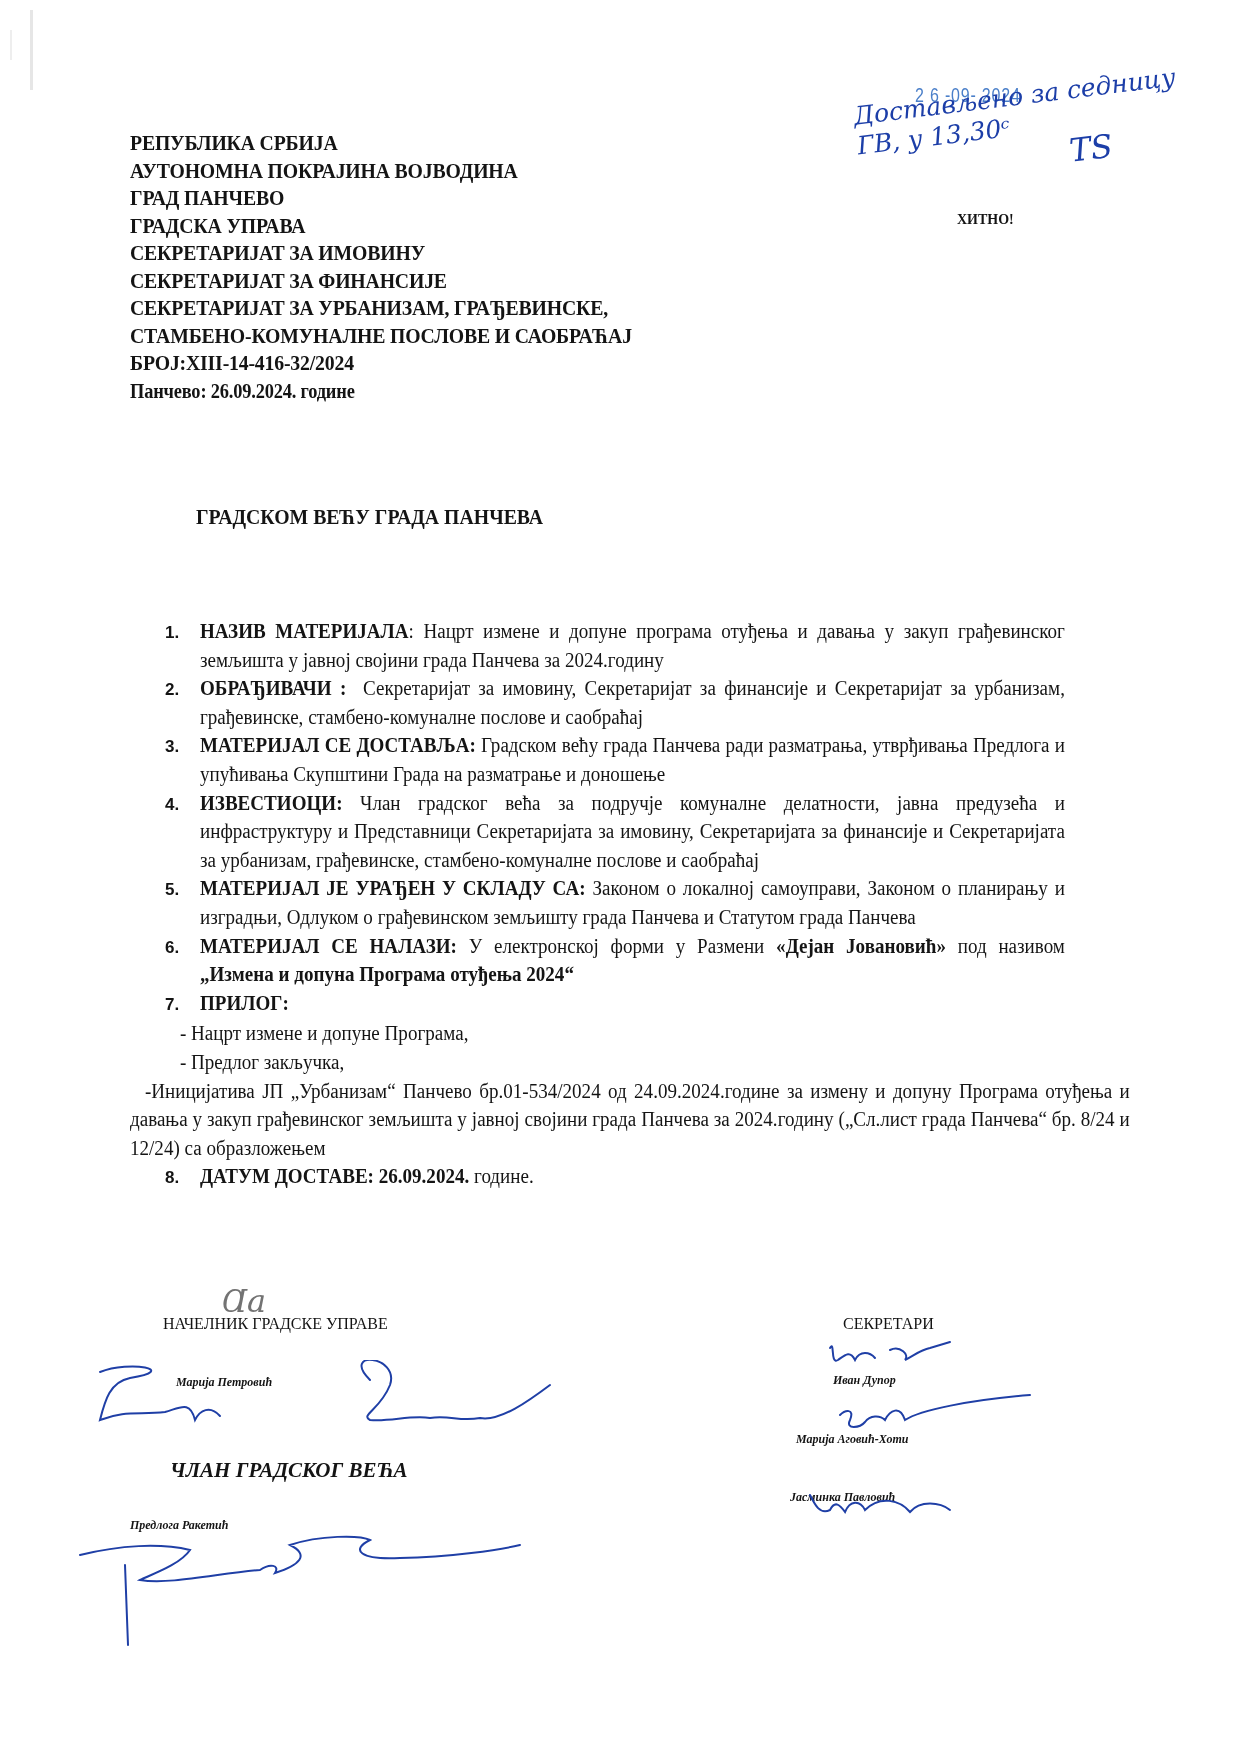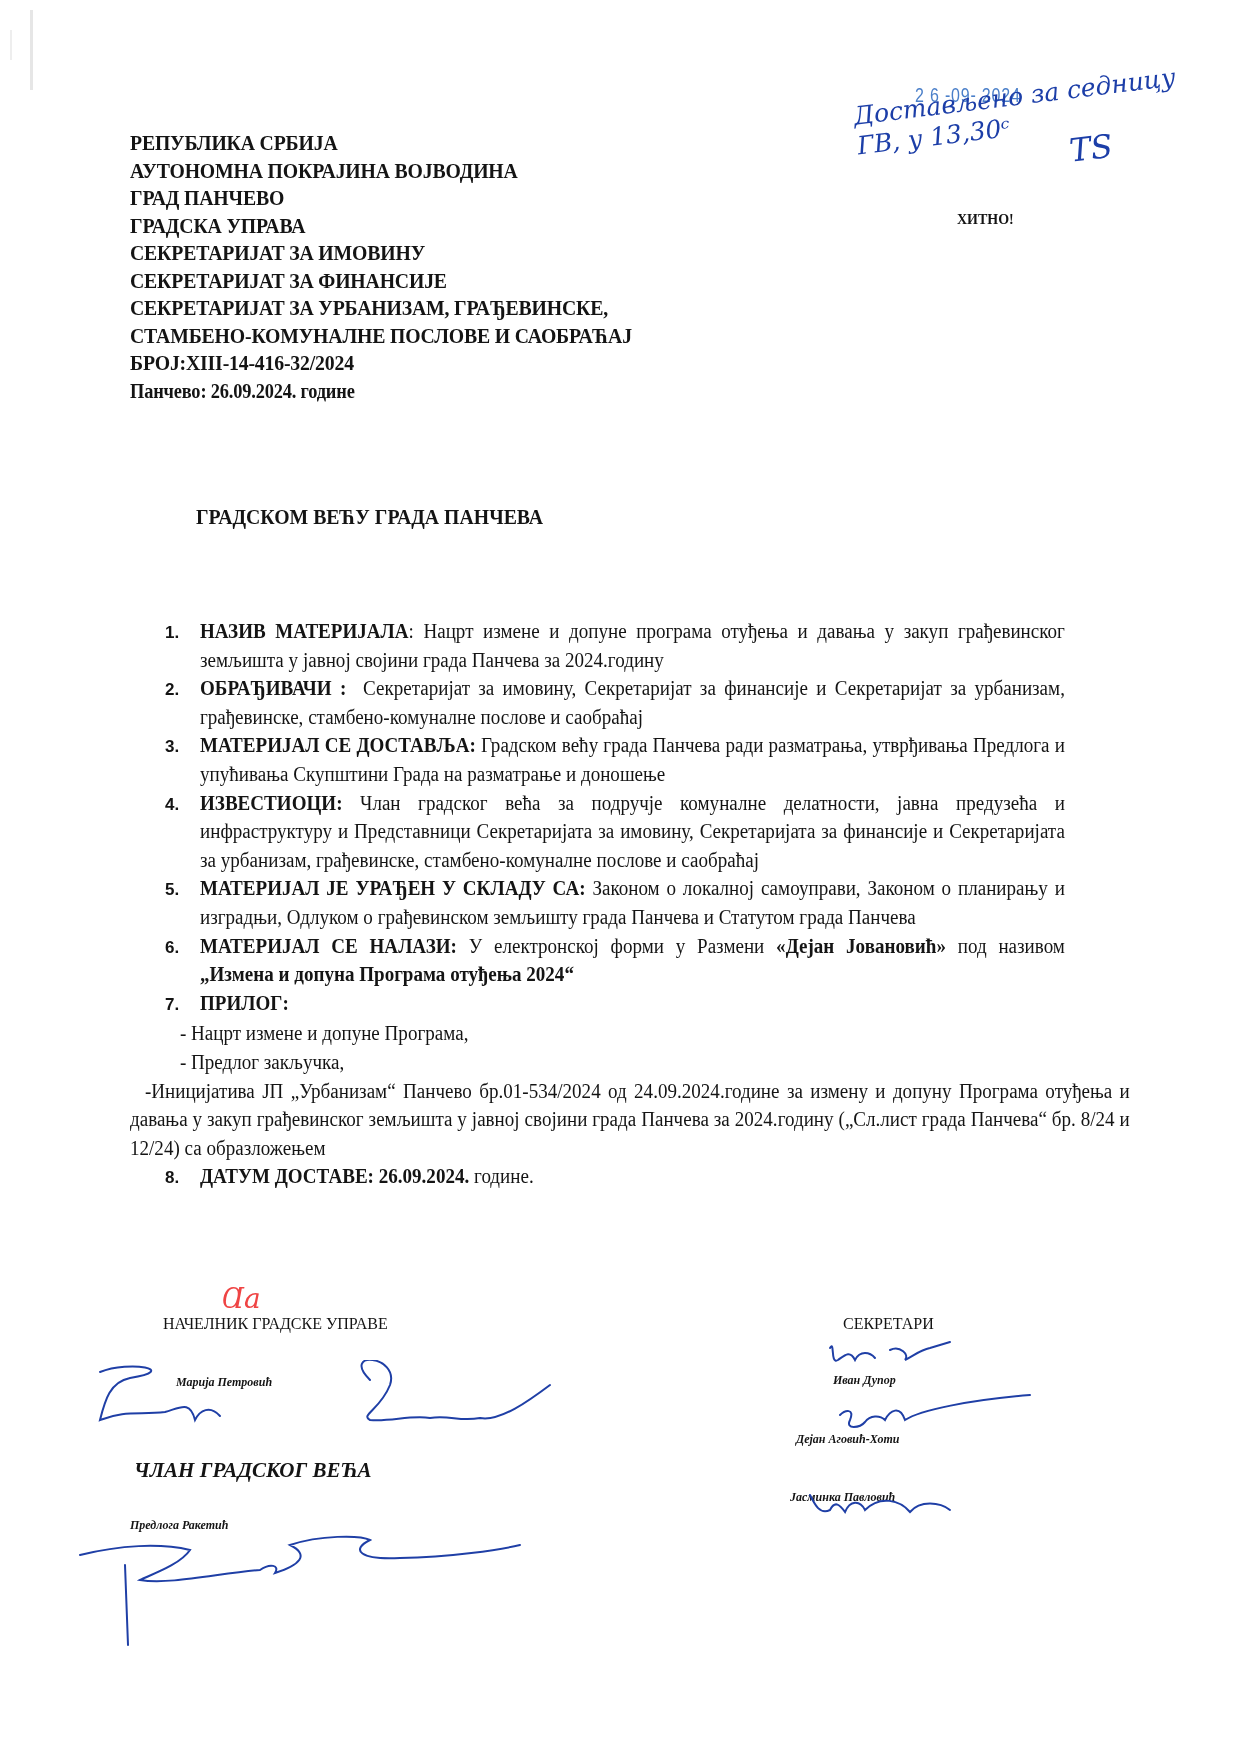--- a/index.html
+++ b/index.html
@@ -17,21 +17,21 @@
     .addressee { left: 196px; top: 505px; font-weight: bold; font-size: 21.5px; white-space: nowrap; transform: scaleX(0.92); transform-origin: left; }
     .items { left: 165px; top: 617px; width: 965px; font-size: 20.5px; line-height: 28.6px; }
     .item { display: flex; }
     .item .num { width: 35px; flex: none; font-weight: bold; font-family: "Liberation Sans", sans-serif; font-size: 17px; padding-top: 2px; }
     .item .body { flex: 1; text-align: justify; transform: scaleX(0.93); transform-origin: left; width: 107%; }
     .item .lbl { font-weight: bold; }
     .bq { font-weight: bold; }
     .att { padding-left: 16px; transform: scaleX(0.93); transform-origin: left; }
     .att-long { margin-left: -35px; text-align: justify; transform: scaleX(0.93); transform-origin: left; width: 1075px; text-indent: 16px; }
     .sig-title { font-weight: normal; font-size: 16px; white-space: nowrap; }
-    .sig-role-it { font-weight: bold; font-style: italic; font-size: 21px; white-space: nowrap; }
+    .sig-role-it { font-weight: bold; font-style: italic; font-size: 21px; white-space: nowrap; margin-left: 36px; }
     .sig-name { font-weight: bold; font-style: italic; font-size: 12px; white-space: nowrap; }
     .signature { position: absolute; pointer-events: none; }
     .signature path { fill: none; stroke: #1f3fa6; stroke-width: 2; stroke-linecap: round; }
   </style>
 </head>
 <body>
 
 <div class="scan-mark"></div>
 <div class="scan-mark2"></div>
 
@@ -89,35 +89,35 @@
   </div>
   <div class="att">- Нацрт измене и допуне Програма,</div>
   <div class="att">- Предлог закључка,</div>
   <div class="att-long">-Иницијатива ЈП „Урбанизам“ Панчево бр.01-534/2024 од 24.09.2024.године за измену и допуну Програма отуђења и давања у закуп грађевинског земљишта у јавној својини града Панчева за 2024.годину („Сл.лист града Панчева“ бр. 8/24 и 12/24) са образложењем</div>
   <div class="item">
     <span class="num">8.</span>
     <div class="body"><span class="lbl">ДАТУМ ДОСТАВЕ: 26.09.2024.</span><span> </span><span>године.</span></div>
   </div>
 </div>
 
-<div class="abs" style="left:222px; top:1282px; color:#ef4444; font-family:'DejaVu Serif',serif; font-style:italic; font-size:28px;">Ɑa</div>
+<div class="abs" style="left:222px; top:1282px; color:#737373; font-family:'DejaVu Serif',serif; font-style:italic; font-size:32px;">Ɑa</div>
 <div class="abs sig-title" style="left:163px; top:1315px;">НАЧЕЛНИК ГРАДСКЕ УПРАВЕ</div>
 <div class="abs sig-name" style="left:176px; top:1375px;">Марија Петровић</div>
 <svg class="signature" style="left:70px; top:1360px;" width="500" height="80">
   <path d="M30 12 C60 0 110 10 60 18 C40 22 35 40 30 60 C55 50 70 55 95 52 C110 48 120 40 125 60 C130 50 140 45 150 56"></path>
   <path d="M300 20 C270 -10 330 -5 320 25 C310 50 290 55 300 60 C320 62 340 55 360 58 C380 55 390 62 410 58 C430 62 460 40 480 25"></path>
 </svg>
 <div class="abs sig-role-it" style="left:134px; top:1458px;">ЧЛАН ГРАДСКОГ ВЕЋА</div>
 <div class="abs sig-name" style="left:130px; top:1518px;">Предлога Ракетић</div>
 <svg class="signature" style="left:70px; top:1525px;" width="460" height="140">
   <path d="M10 30 C50 20 90 18 120 25 C110 40 80 50 70 55 C100 60 150 48 190 45 C200 38 210 40 205 48 C230 40 240 30 220 20 C250 10 290 10 300 15 C280 25 290 35 330 33 C380 32 430 25 450 20"></path>
   <path d="M55 40 L58 120"></path>
 </svg>
 
 <div class="abs sig-title" style="left:843px; top:1315px;">СЕКРЕТАРИ</div>
 <div class="abs sig-name" style="left:833px; top:1373px;">Иван Дупор</div>
-<div class="abs sig-name" style="left:796px; top:1432px;">Дејан Аговић-Хоти</div>
+<div class="abs sig-name" style="left:796px; top:1432px;">Марија Аговић-Хоти</div>
 <div class="abs sig-name" style="left:790px; top:1490px;">Јасминка Павловић</div>
 <svg class="signature" style="left:800px; top:1340px;" width="280" height="230">
   <path d="M30 8 C35 0 30 25 38 20 C45 15 50 10 55 20 C60 10 70 12 75 18 M90 10 C100 5 110 15 105 20 C115 15 120 10 130 8 L150 2"></path>
   <path d="M40 75 C45 70 55 68 50 80 C45 90 60 88 65 82 C70 75 80 75 85 80 C90 70 100 65 105 80 C120 70 170 60 230 55"></path>
   <path d="M10 155 C15 165 20 175 30 170 C35 160 40 165 45 172 C50 160 60 160 65 170 C80 155 100 160 110 172 C120 160 140 162 150 170"></path>
 </svg>
 
 </body></html>

